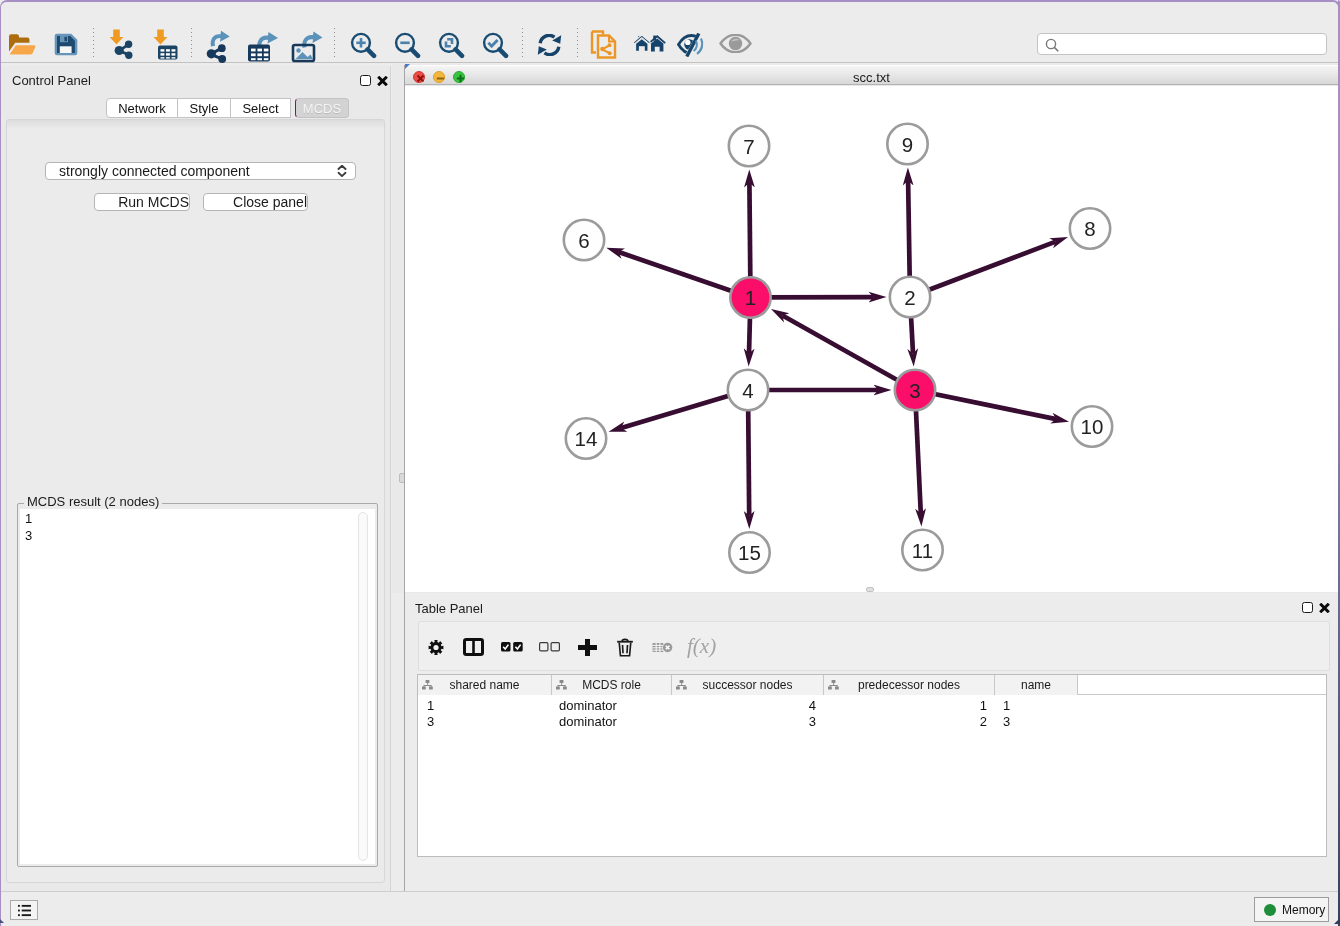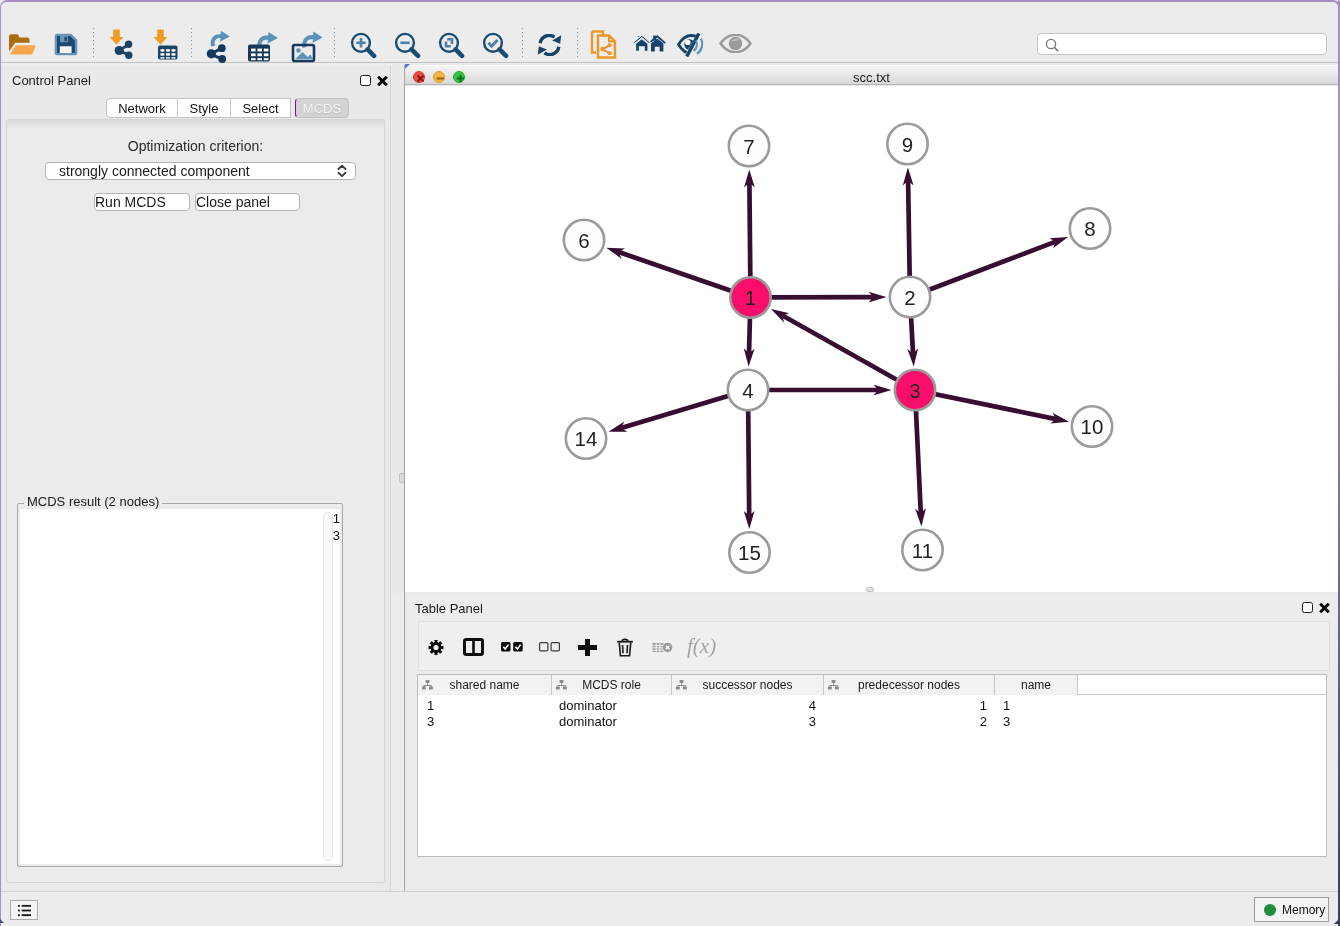--- a/index.html
+++ b/index.html
@@ -22,22 +22,22 @@
 .dockic { position:absolute; width:11px; height:11px; border:1.8px solid #1a1a1a; border-radius:2.5px; background:#fff; }
 .tabs { position:absolute; display:flex; height:20px; }
 .tab { height:20px; line-height:19px; text-align:center; background:#fff; border:1px solid #c3c3c3; border-left:none; font-size:13px; color:#111; }
 .tab.first { border-left:1px solid #c3c3c3; border-radius:4px 0 0 4px; }
 .tab.last { border-radius:0 4px 4px 0; }
 .tab.sel { background:#d3d3d3; color:#f5f5f5; text-shadow:0 1px 0 #bbb; }
 #cpcontent { position:absolute; left:6px; top:53px; width:379px; height:764px; background:#ebebeb; border:1px solid #d6d6d6; border-radius:3px; }
 #cpcontent:before { content:""; position:absolute; left:0; top:0; width:100%; height:9px; background:linear-gradient(#dcdcdc,#ebebeb); }
 #optlabel { position:absolute; left:0; top:18px; width:100%; text-align:center; font-size:14px; color:#2a2a2a; }
 #combo { position:absolute; left:38px; top:41.5px; width:311px; height:18px; background:#fff; border:1px solid #b5b5b5; border-radius:4px; font-size:14px; color:#1a1a1a; line-height:16px; padding-left:13px; }
-.btn { position:absolute; height:18px; background:#fff; border:1px solid #b5b5b5; border-radius:4px; font-size:14px; color:#1a1a1a; text-align:left; line-height:16px; }
-#fieldset { position:absolute; left:10px; top:383px; width:326px; height:364px; border:1px solid #a9a9a9; border-radius:2px;text-align:right; }
+.btn { position:absolute; height:18px; background:#fff; border:1px solid #b5b5b5; border-radius:4px; font-size:14px; color:#1a1a1a; text-align:right; line-height:16px; }
+#fieldset { position:absolute; left:10px; top:383px; width:361px; height:364px; border:1px solid #a9a9a9; border-radius:2px; }
 #fslegend { position:absolute; left:6px; top:-9px; background:#ebebeb; padding:0 3px; font-size:13px; color:#1b1b1b; z-index:3; line-height:14px; }
 #fstext { position:absolute; left:2px; top:5px; right:2px; bottom:2px; background:#fff; font-size:13px; color:#111; line-height:16.5px; padding:2px 0 0 5px; }
 #fsscroll { position:absolute; right:7px; top:3px; width:10px; bottom:3px; background:#fafafa; border:1px solid #e4e4e4; border-radius:5px; }
 
 #netwin { position:absolute; left:392px; top:64px; width:948px; height:529px; background:#e9e9e9; }
 #nettitle { position:absolute; left:13px; top:1px; right:2px; height:20px; background:linear-gradient(#f5f5f5,#d8d8d8); border-bottom:1px solid #b3b3b3; border-top:1px solid #fdfdfd; }
 #netcanvas { position:absolute; left:13px; top:22px; right:2px; bottom:1px; background:#fff; }
 #nettext { position:absolute; left:0; top:3.5px; width:100%; text-align:center; font-size:13px; color:#1b1b1b; }
 .light { position:absolute; top:5px; width:12px; height:12px; border-radius:50%; }
 
@@ -240,29 +240,28 @@
     <svg class="abs" style="left:377px;top:10px;" width="11" height="10" viewBox="0 0 11 10">
         <path d="M1.2 0.8 L9.8 9.2 M9.8 0.8 L1.2 9.2" stroke="#0a0a0a" stroke-width="3"></path>
       </svg>
     <div class="tabs" style="left:79px; top:32px;margin-left:27px;">
       <div class="tab first" style="width:72px;">Network</div>
       <div class="tab" style="width:53px;">Style</div>
       <div class="tab" style="width:60px;">Select</div>
       <div class="tab last sel" style="width:54px; margin-left:4px; border-left:1px solid #701a75; border-radius:4px;">MCDS</div>
     </div>
     <div id="cpcontent">
-      <div id="optlabel">Optimization criterion:</div>
       <div id="combo">strongly connected component<svg style="position:absolute;right:8px;top:2.5px;" width="10" height="12" viewBox="0 0 10 12">
             <g fill="none" stroke="#3d3d3d" stroke-width="1.9" stroke-linecap="round" stroke-linejoin="round">
               <path d="M1.5 4 L5 0.7 L8.5 4"></path>
               <path d="M1.5 7.8 L5 11.1 L8.5 7.8"></path>
             </g>
           </svg></div>
       <div class="btn" style="left:87px; top:73px; width:96px;">Run MCDS</div>
-      <div class="btn" style="left:188px; top:73px; width:105px;">Close panel</div>
+      <div class="btn" style="left:196px; top:73px; width:105px;">Close panel</div>
       <div id="fieldset">
         <div id="fslegend">MCDS result (2 nodes)</div>
         <div id="fstext">1<br>3<div id="fsscroll"></div></div>
       </div>
     </div>
   </div>
   <div id="netwin">
     <div style="position:absolute;left:12.5px;top:0px;width:0;height:0;border-left:5px solid #4a79cf;border-bottom:5px solid transparent;z-index:5;"></div>
     <div style="position:absolute;left:7px;top:409px;width:6px;height:10px;background:#dadada;border:1px solid #bdbdbd;border-radius:2px;"></div>
     <div id="nettitle">

